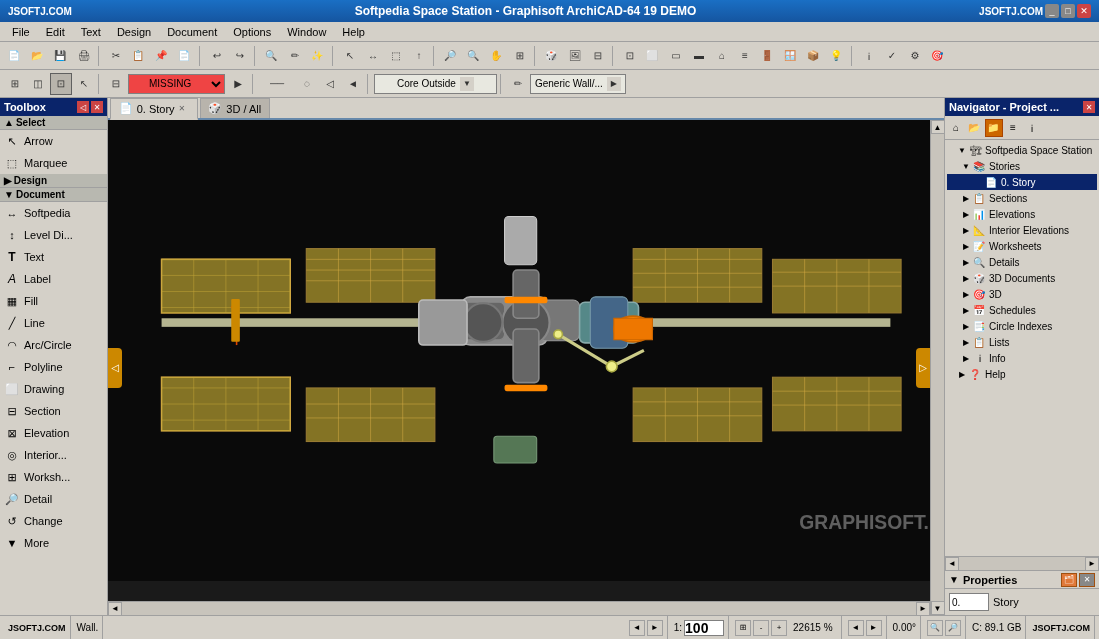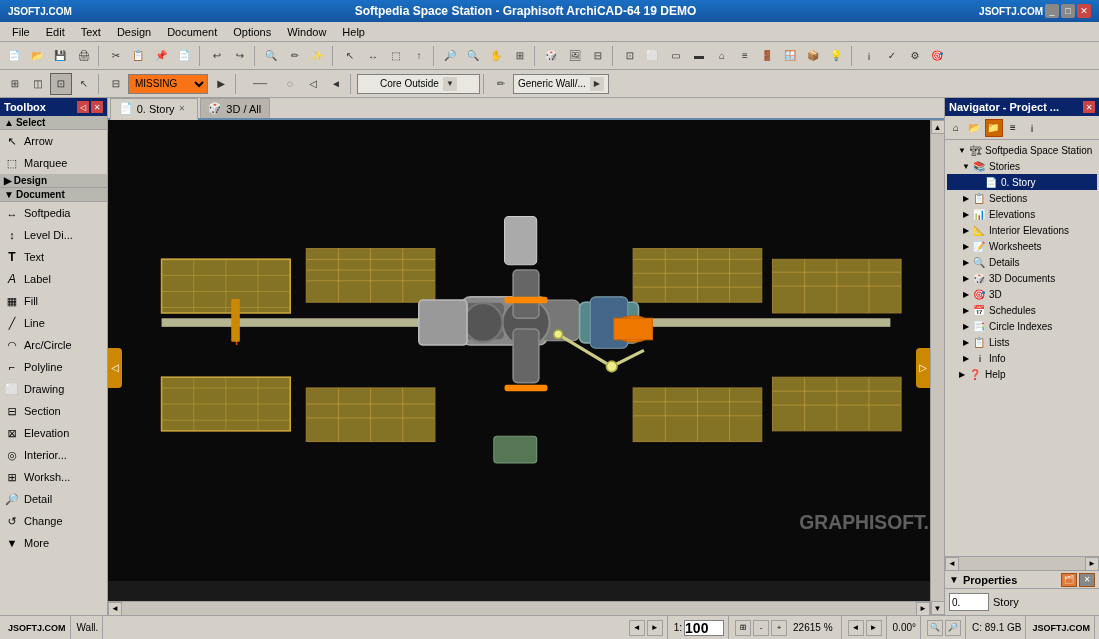--- a/index.html
+++ b/index.html
@@ -78,24 +78,24 @@
       background: #d4d0c8;
       height: 28px;
       display: flex;
       align-items: center;
       padding: 2px 4px;
       border-bottom: 1px solid #a0a0a0;
       gap: 1px;
     }
     .toolbar2-select {
       height: 20px;
-      background: #f97316;
+      background: #ef4444;
       border: 1px solid #808080;
       font-size: 10px;
-      padding: 0 2px;
+      padding: 0 16px;
       min-width: 80px;
     }
 
     
     .main-layout {
       display: flex;
       height: calc(639px - 22px - 20px - 28px - 28px - 24px);
     }
 
     

